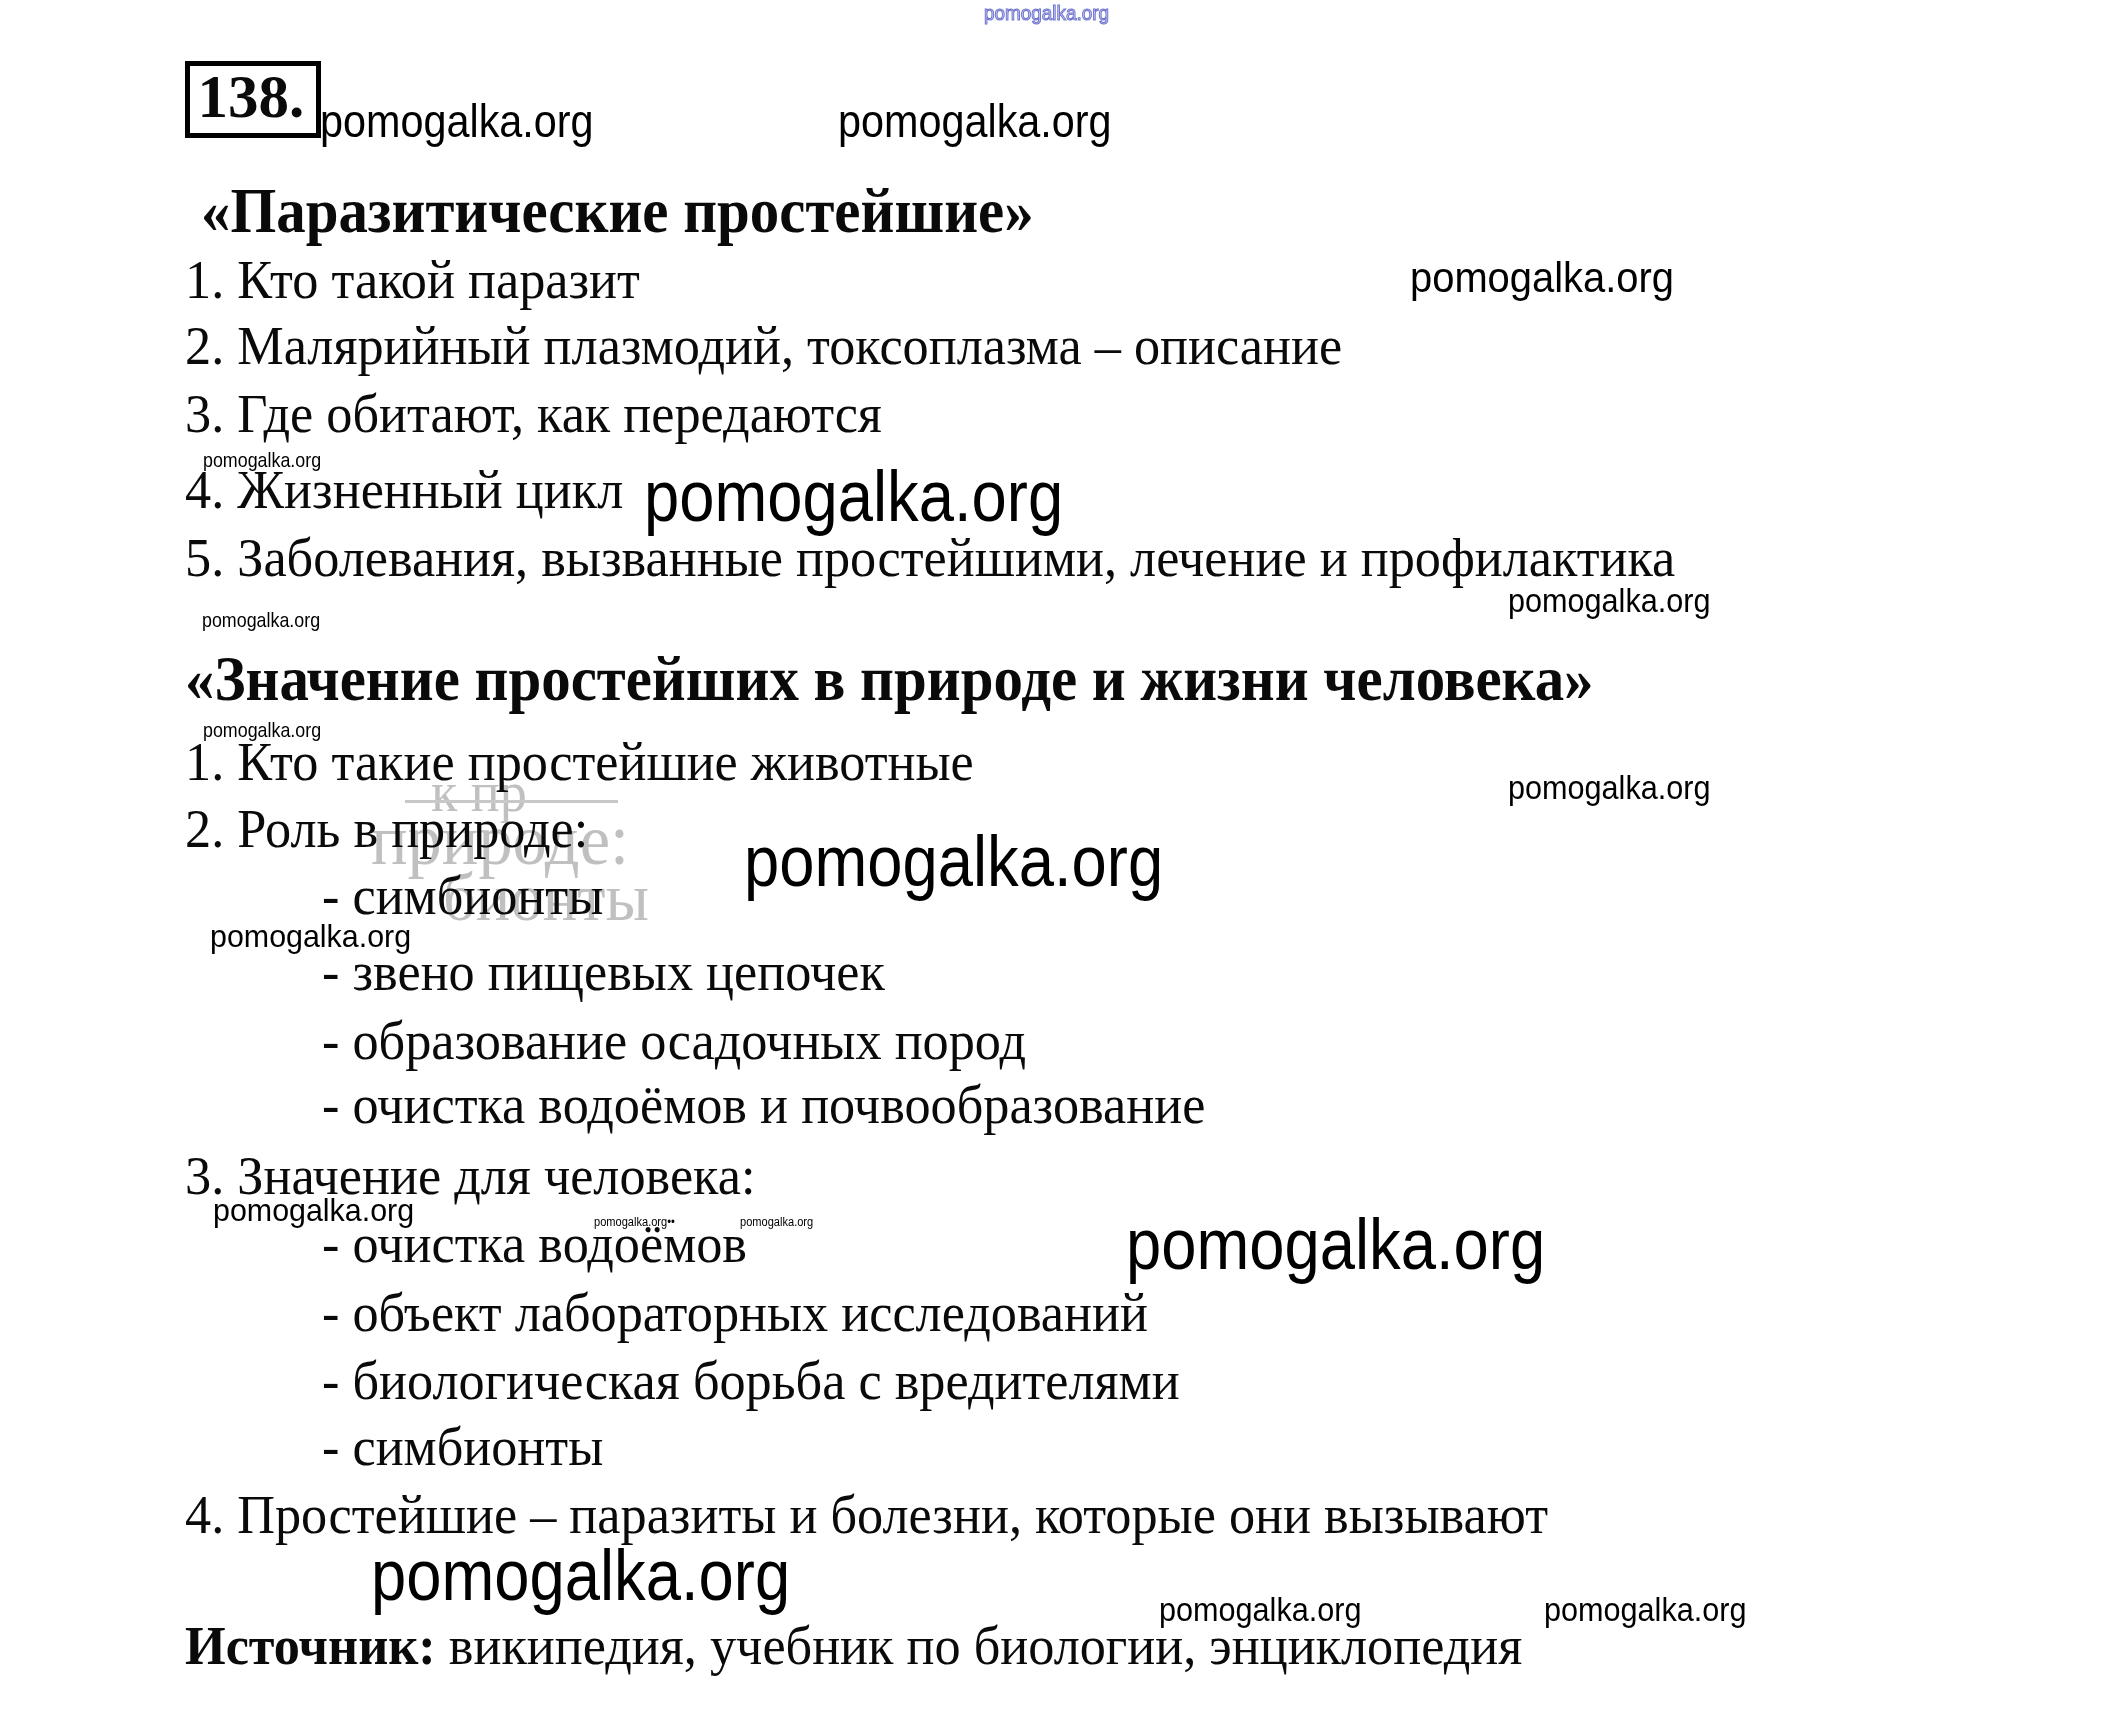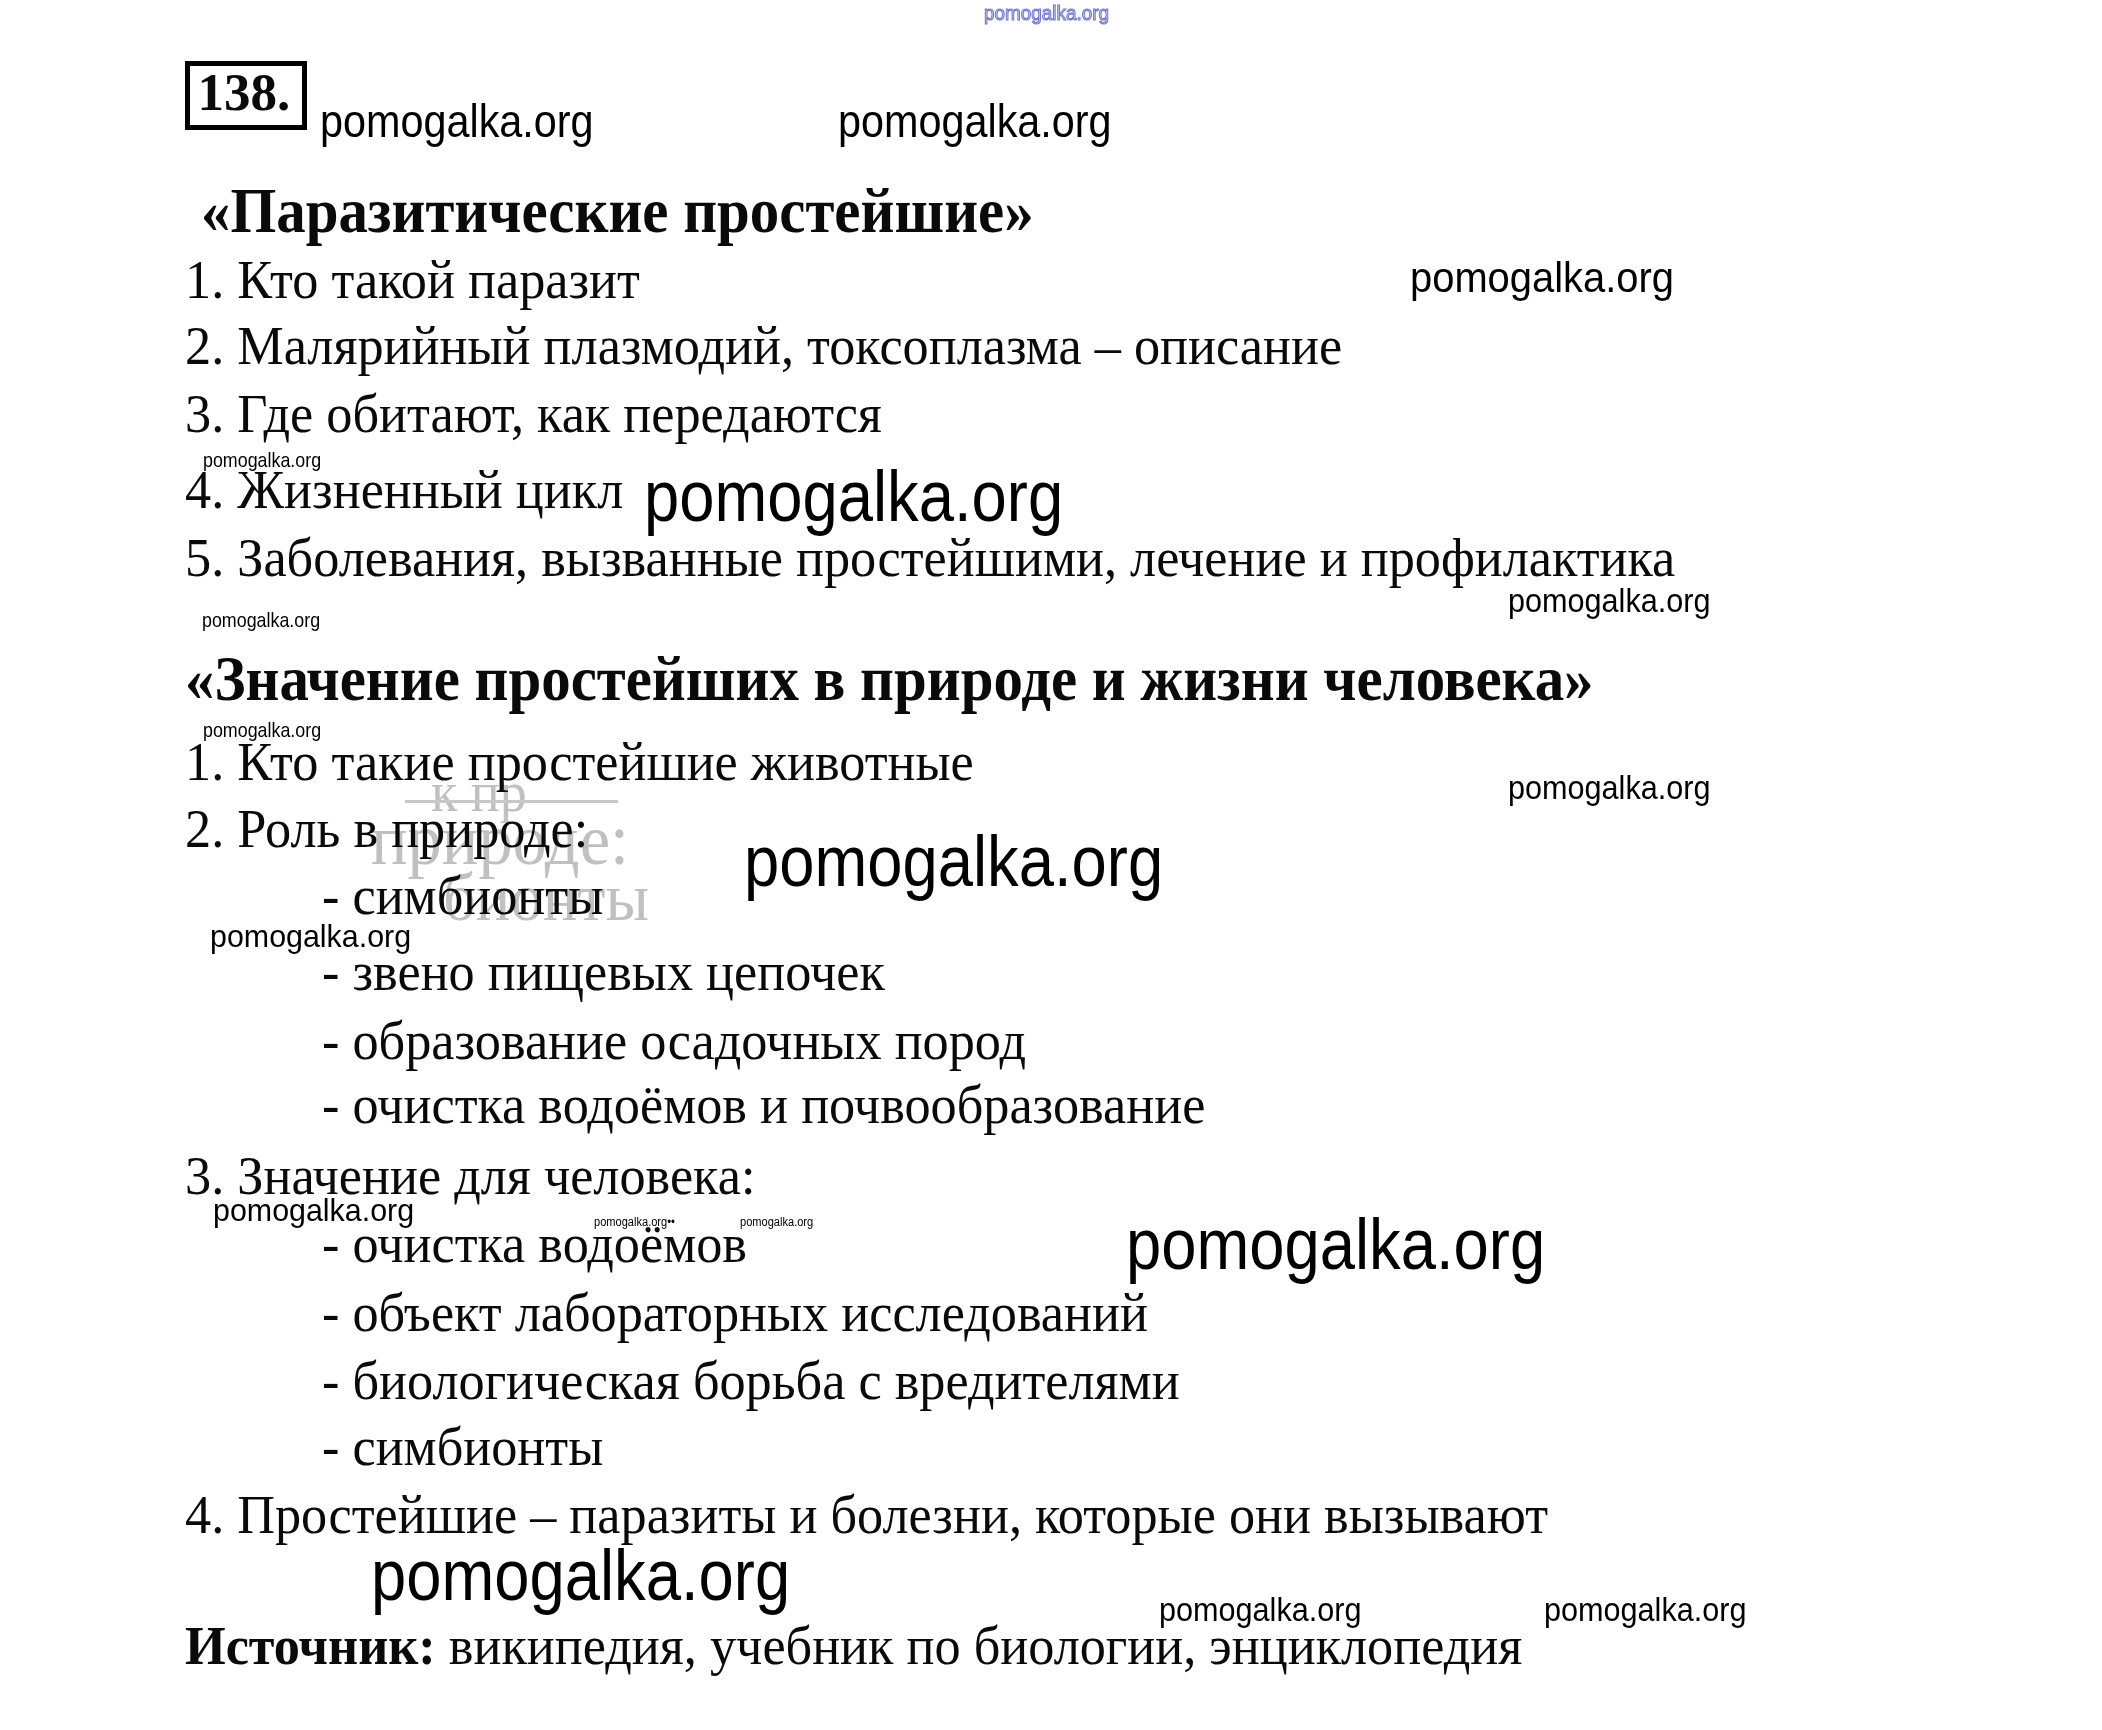--- a/index.html
+++ b/index.html
@@ -39,21 +39,21 @@
            transform: scaleX(0.95); transform-origin: 0 0; z-index: 0; }
   .gline { position: absolute; background: #c8c8c8; z-index: 0; }
 
   
   .num-box {
     position: absolute; left: 185px; top: 61px;
     border: 5.7px solid #000; padding: 0 11.4px 5.7px 7.6px; z-index: 2; background: #fff;
   }
   .num-box .num {
     font-family: "Liberation Serif", "DejaVu Serif", serif;
-    font-weight: bold; font-size: 53px; line-height: 1; color: #0a0a0a;
+    font-weight: bold; font-size: 61px; line-height: 1; color: #0a0a0a;
   }
 
   .src-label { font-weight: bold; }
 </style>
 </head>
 <body>
 
 <div class="page">
 
   <div class="t wm wm-blue" style="left:984px; top:1.9px;">pomogalka.org</div>

